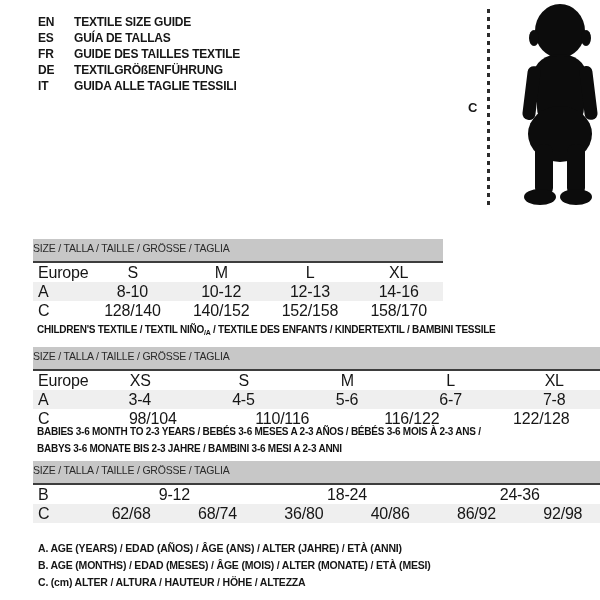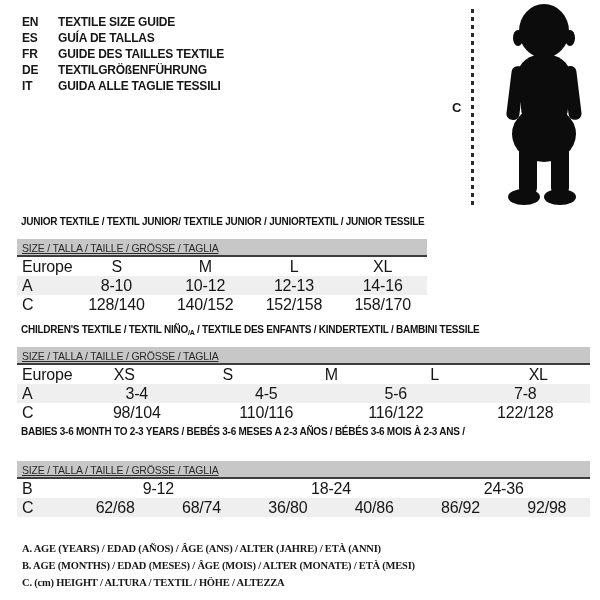--- a/index.html
+++ b/index.html
@@ -2,21 +2,21 @@
 <html><head>
 <meta charset="utf-8">
 <style>
   html,body{margin:0;padding:0;}
   body{
     width:600px;height:600px;background:#ffffff;
     font-family:"Liberation Sans", sans-serif;
     color:#161616;position:relative;overflow:hidden;
     -webkit-font-smoothing:antialiased;
   }
-  .canvas{position:absolute;inset:0;}
+  .canvas{position:absolute;inset:0;margin-left:16px;}
 
   
   .lang-list{position:absolute;left:22px;top:14px;}
   .lang-row{display:flex;height:16px;line-height:16px;font-weight:bold;font-size:12px;letter-spacing:-0.2px;}
   .lang-code{width:36px;}
   .lang-label{white-space:nowrap;}
 
   
   .figure{position:absolute;left:440px;top:0;width:160px;height:212px;}
   .height-line{
@@ -32,33 +32,33 @@
     letter-spacing:-0.25px;white-space:nowrap;color:#121212;
   }
   .sec-title sub{font-size:7px;vertical-align:-2px;}
   .title2{line-height:17px;}
 
   
   .sg-table{position:absolute;left:17px;}
   .t-narrow{width:410px;}
   .t-wide{width:573px;}
   .size-bar{
-    height:18px;line-height:18px;background:#c7c7c7;
+    height:24px;line-height:18px;background:#c7c7c7;
     border-bottom:2px solid #3d3d3d;
     font-size:10.5px;letter-spacing:-0.2px;color:#2a2a2a;
-    padding-left:5px;box-sizing:border-box;text-decoration:underline;
+    box-sizing:border-box;
   }
   .t-row{display:flex;height:19px;line-height:19px;font-size:16px;letter-spacing:-0.2px;}
   .t-row.shaded{background:#efefef;}
   .cell{flex:1;text-align:center;white-space:nowrap;}
   .cell.lbl{flex:0 0 55px;text-align:left;padding-left:5px;box-sizing:border-box;}
 
   
   .footnotes{position:absolute;left:22px;top:540px;}
-  .footnote{font-weight:bold;font-size:10.5px;line-height:17px;letter-spacing:-0.2px;white-space:nowrap;font-family:Liberation Serif, serif;}
+  .footnote{font-weight:bold;font-size:10.5px;line-height:17px;letter-spacing:-0.2px;white-space:nowrap;}
 </style>
 </head>
 <body>
 
 <div class="canvas">
 
   <div class="lang-list">
     <div class="lang-row">
       <span class="lang-code">EN</span>
       <span class="lang-label">TEXTILE SIZE GUIDE</span>
@@ -95,21 +95,20 @@
         <rect x="84" y="64" width="13" height="54" rx="6" transform="rotate(-7 90 91)"></rect>
         <ellipse cx="62" cy="132" rx="32" ry="28"></ellipse>
         <rect x="37" y="142" width="18" height="52" rx="8"></rect>
         <rect x="69" y="142" width="18" height="52" rx="8"></rect>
         <ellipse cx="42" cy="195" rx="16" ry="8"></ellipse>
         <ellipse cx="78" cy="195" rx="16" ry="8"></ellipse>
       </g>
     </svg>
   </div>
 
-  <div class="sec-title" style="top:216px;">JUNIOR TEXTILE / TEXTIL JUNIOR/ TEXTILE JUNIOR / JUNIORTEXTIL / JUNIOR TESSILE</div>
   <div class="sg-table t-narrow" style="top:239px;">
     <div class="size-bar">SIZE / TALLA / TAILLE / GRÖSSE / TAGLIA</div>
     <div class="t-row">
       <div class="cell lbl">Europe</div>
       <div class="cell">S</div>
       <div class="cell">M</div>
       <div class="cell">L</div>
       <div class="cell">XL</div>
     </div>
     <div class="t-row shaded">
@@ -137,33 +136,35 @@
       <div class="cell">S</div>
       <div class="cell">M</div>
       <div class="cell">L</div>
       <div class="cell">XL</div>
     </div>
     <div class="t-row shaded">
       <div class="cell lbl">A</div>
       <div class="cell">3-4</div>
       <div class="cell">4-5</div>
       <div class="cell">5-6</div>
+      <div class="cell">6-7</div>
       <div class="cell">7-8</div>
     </div>
     <div class="t-row">
       <div class="cell lbl">C</div>
       <div class="cell">98/104</div>
       <div class="cell">110/116</div>
       <div class="cell">116/122</div>
       <div class="cell">122/128</div>
     </div>
   </div>
 
   <div class="sec-title title2" style="top:423px;">
     <div>BABIES 3-6 MONTH TO 2-3 YEARS / BEBÉS 3-6 MESES A 2-3 AÑOS / BÉBÉS 3-6 MOIS À 2-3 ANS /</div>
+    <div>BABYS 3-6 MONATE BIS 2-3 JAHRE / BAMBINI 3-6 MESI A 2-3 ANNI</div>
   </div>
   <div class="sg-table t-wide" style="top:461px;">
     <div class="size-bar">SIZE / TALLA / TAILLE / GRÖSSE / TAGLIA</div>
     <div class="t-row">
       <div class="cell lbl">B</div>
       <div class="cell">9-12</div>
       <div class="cell">18-24</div>
       <div class="cell">24-36</div>
     </div>
     <div class="t-row shaded">
@@ -173,16 +174,16 @@
       <div class="cell">36/80</div>
       <div class="cell">40/86</div>
       <div class="cell">86/92</div>
       <div class="cell">92/98</div>
     </div>
   </div>
 
   <div class="footnotes">
     <div class="footnote">A. AGE (YEARS) / EDAD (AÑOS) / ÂGE (ANS) / ALTER (JAHRE) / ETÀ (ANNI)</div>
     <div class="footnote">B. AGE (MONTHS) / EDAD (MESES) / ÂGE (MOIS) / ALTER (MONATE) / ETÀ (MESI)</div>
-    <div class="footnote">C. (cm) HEIGHT / ALTURA / TEXTIL / HÖHE / ALTEZZA</div>
+    <div class="footnote">C. (cm) ALTER / ALTURA / HAUTEUR / HÖHE / ALTEZZA</div>
   </div>
 
 </div>
 
 </body></html>

